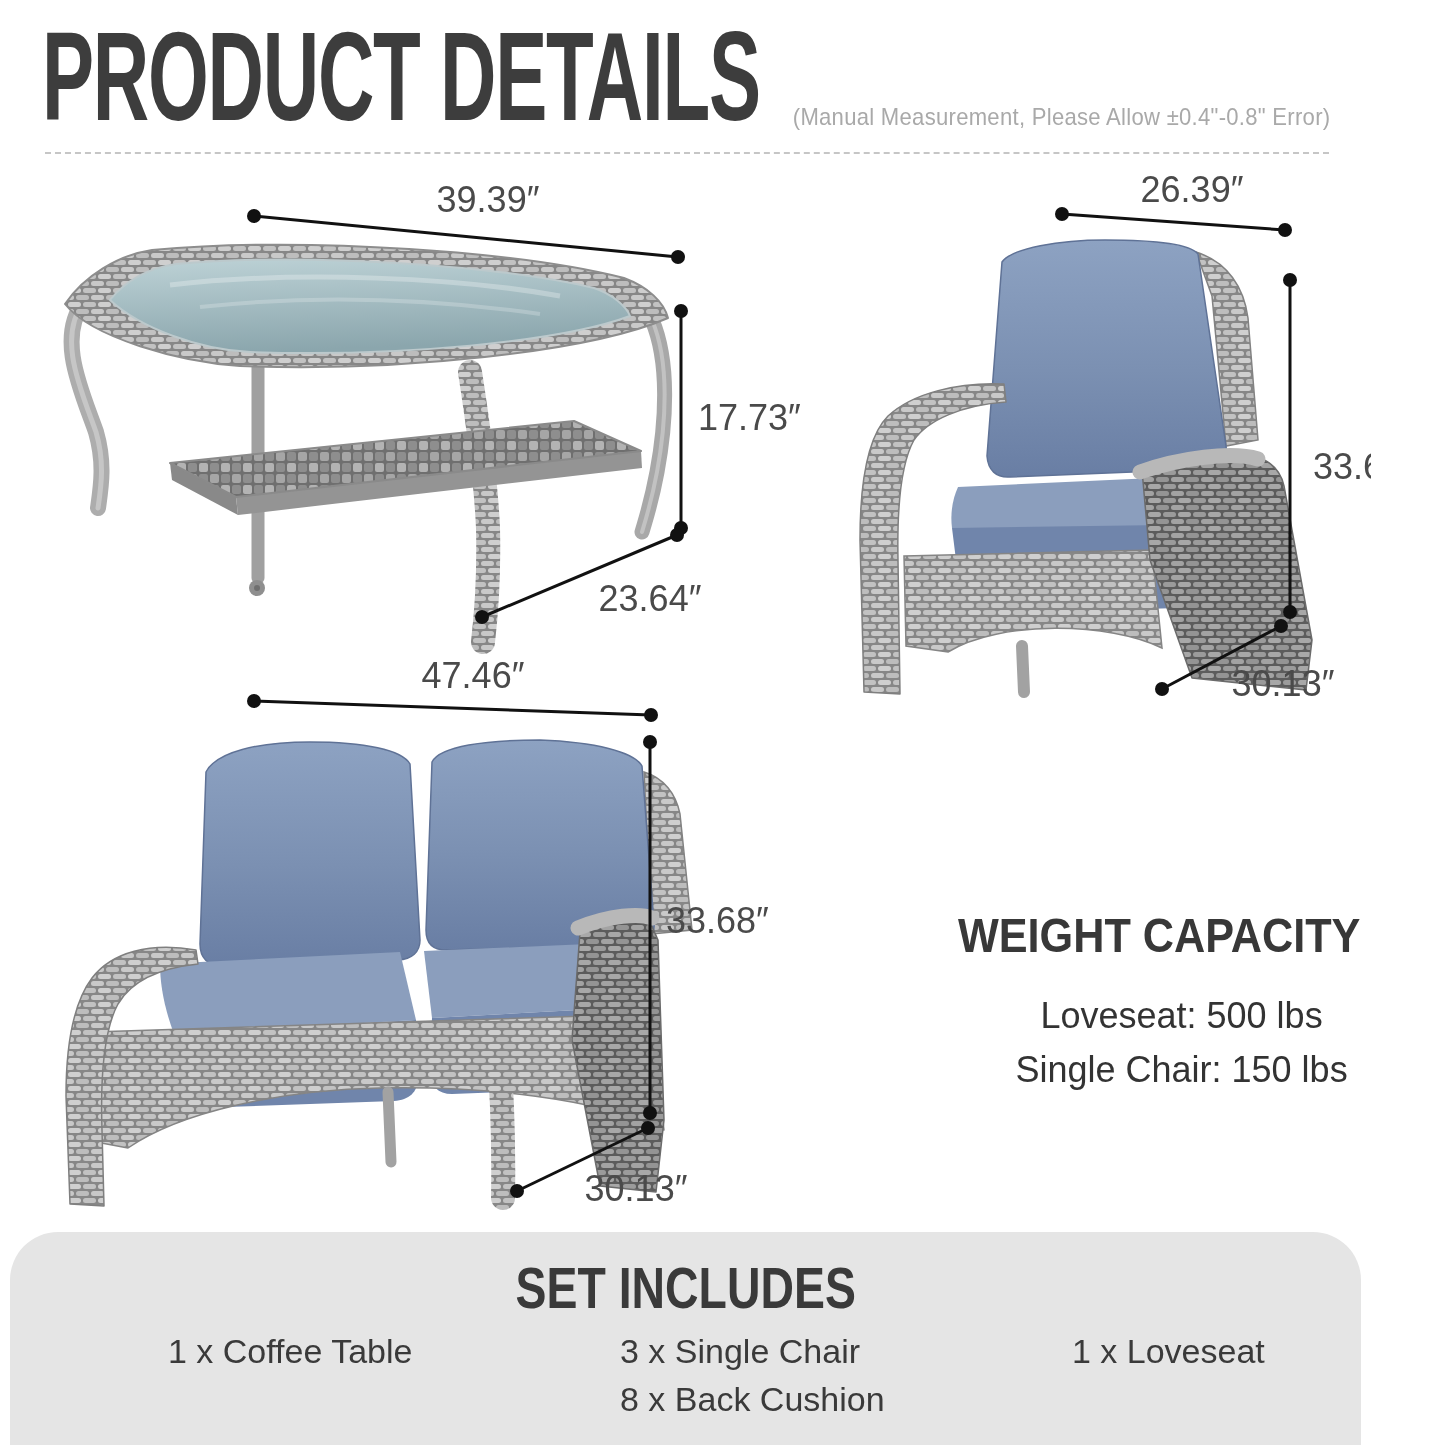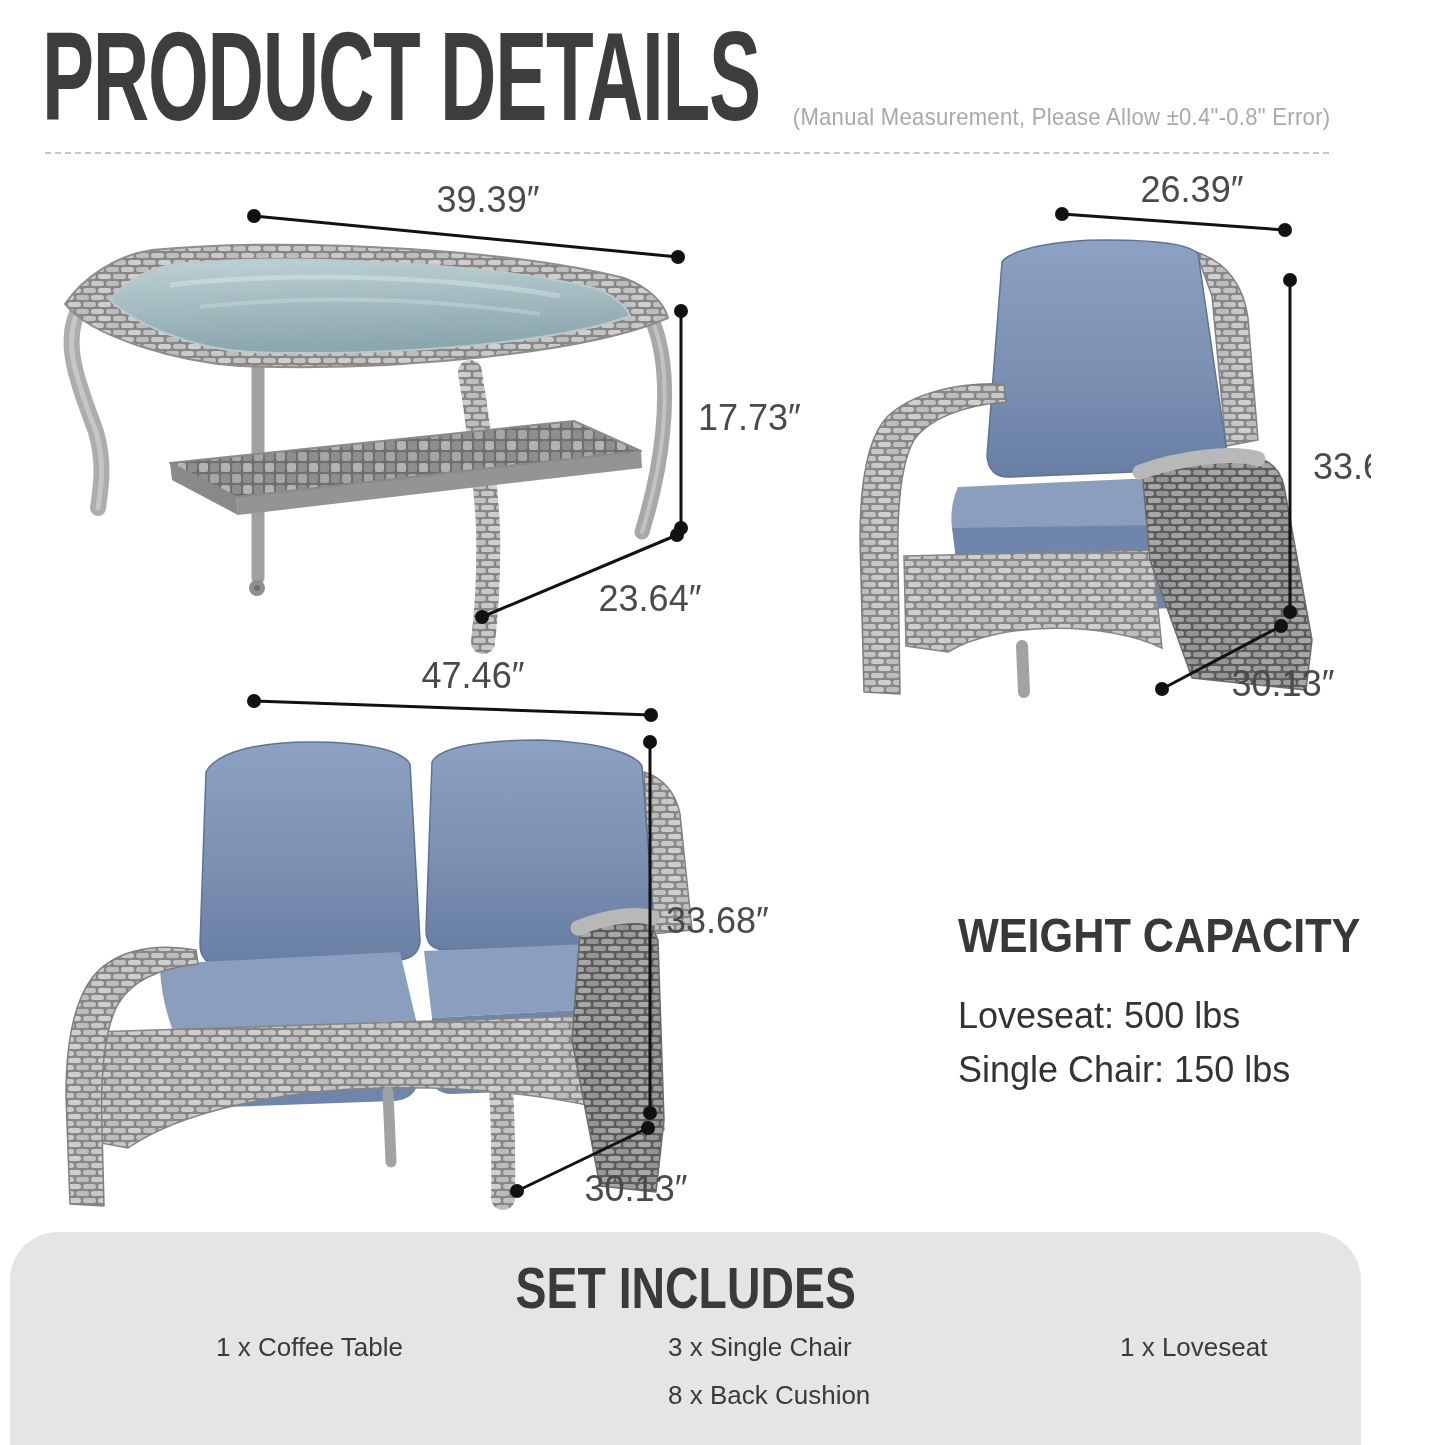--- a/index.html
+++ b/index.html
@@ -13,28 +13,28 @@
         letter-spacing:0.3px;white-space:nowrap;transform:scaleX(0.92);transform-origin:right top;}
   .divider{position:absolute;left:45px;right:42px;top:152px;height:0;
            border-top:2px dashed #c6c6c6;}
   
   .art{position:absolute;left:0;top:0;}
   .dim-label{font-family:"Liberation Sans",sans-serif;font-size:36px;fill:#4a4a4a;}
   
   .weight{position:absolute;left:930px;top:908px;margin-left:28px;}
   .weight h2{margin:0 0 26px 0;font-size:48px;font-weight:bold;color:#383838;white-space:nowrap;
              transform:scaleX(0.9);transform-origin:left top;}
-  .weight .wline{font-size:36px;color:#333333;line-height:1.5;white-space:nowrap;}
+  .weight .wline{font-size:36px;color:#333333;line-height:1.5;white-space:nowrap;text-align:center;}
   
   .includes{position:absolute;left:10px;right:10px;top:1232px;bottom:0;
             background:#e5e5e5;border-radius:48px 48px 0 0;}
   .si-heading-wrap{position:absolute;left:0;right:0;top:22px;text-align:center;}
   .si-heading{display:inline-block;font-size:58px;font-weight:bold;color:#3a3a3a;
               white-space:nowrap;transform:scaleX(0.8);transform-origin:center top;}
-  .si-item{position:absolute;font-size:26px;color:#3a3a3a;white-space:nowrap;margin-left:48px;}
+  .si-item{position:absolute;font-size:34px;color:#3a3a3a;white-space:nowrap;}
   .si-r1{top:100px;}
   .si-r2{top:148px;}
   .si-c1{left:158px;}
   .si-c2{left:610px;}
   .si-c3{left:1062px;}
 </style>
 </head>
 <body>
 
 <div class="canvas">

